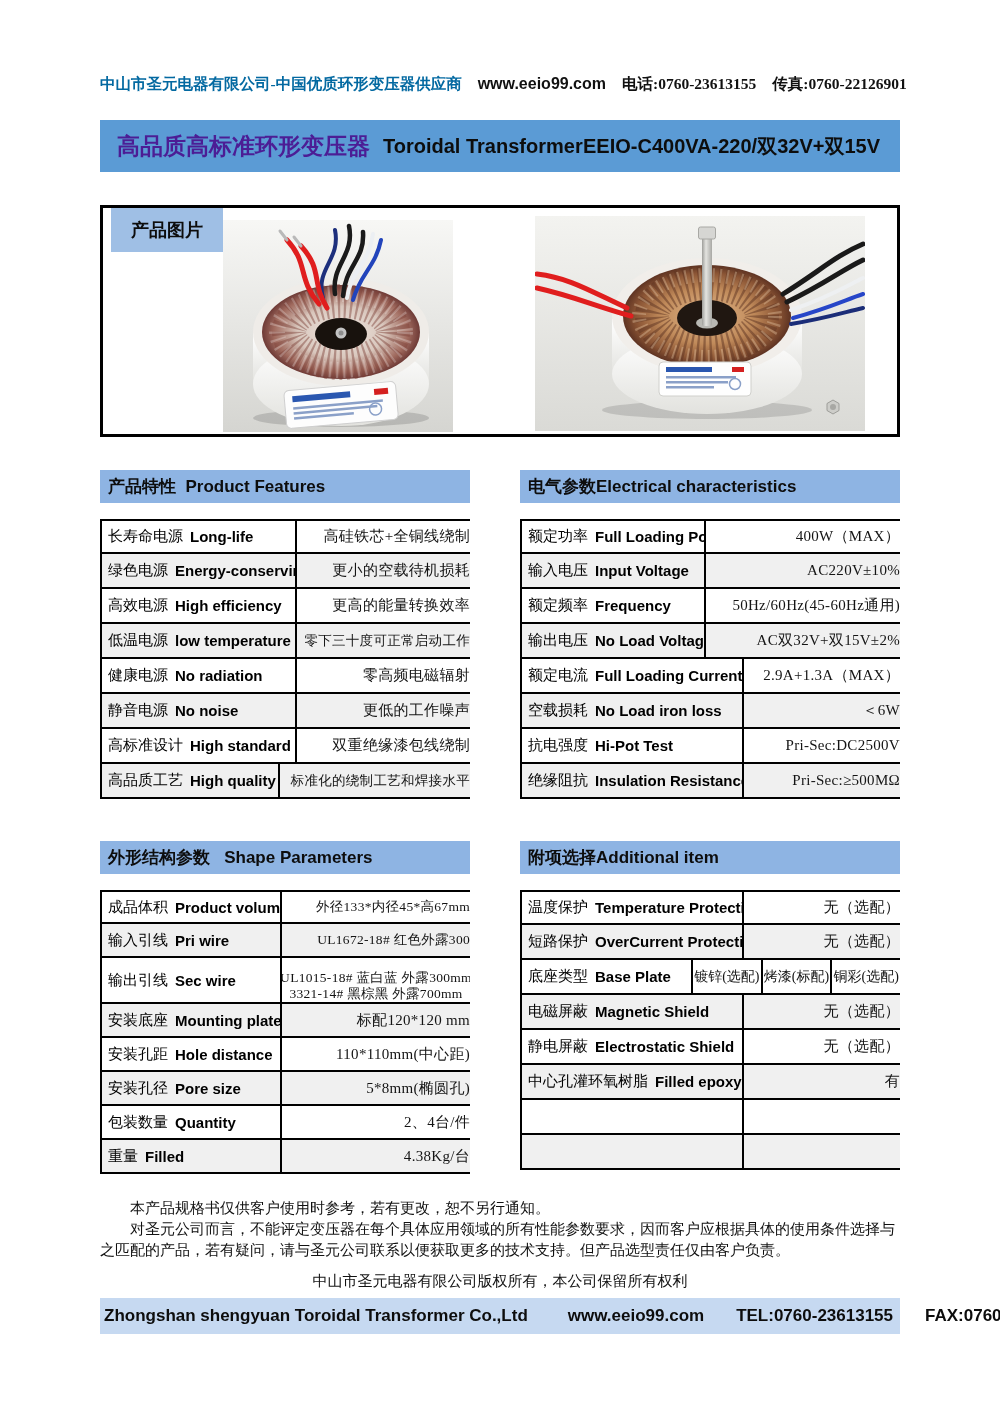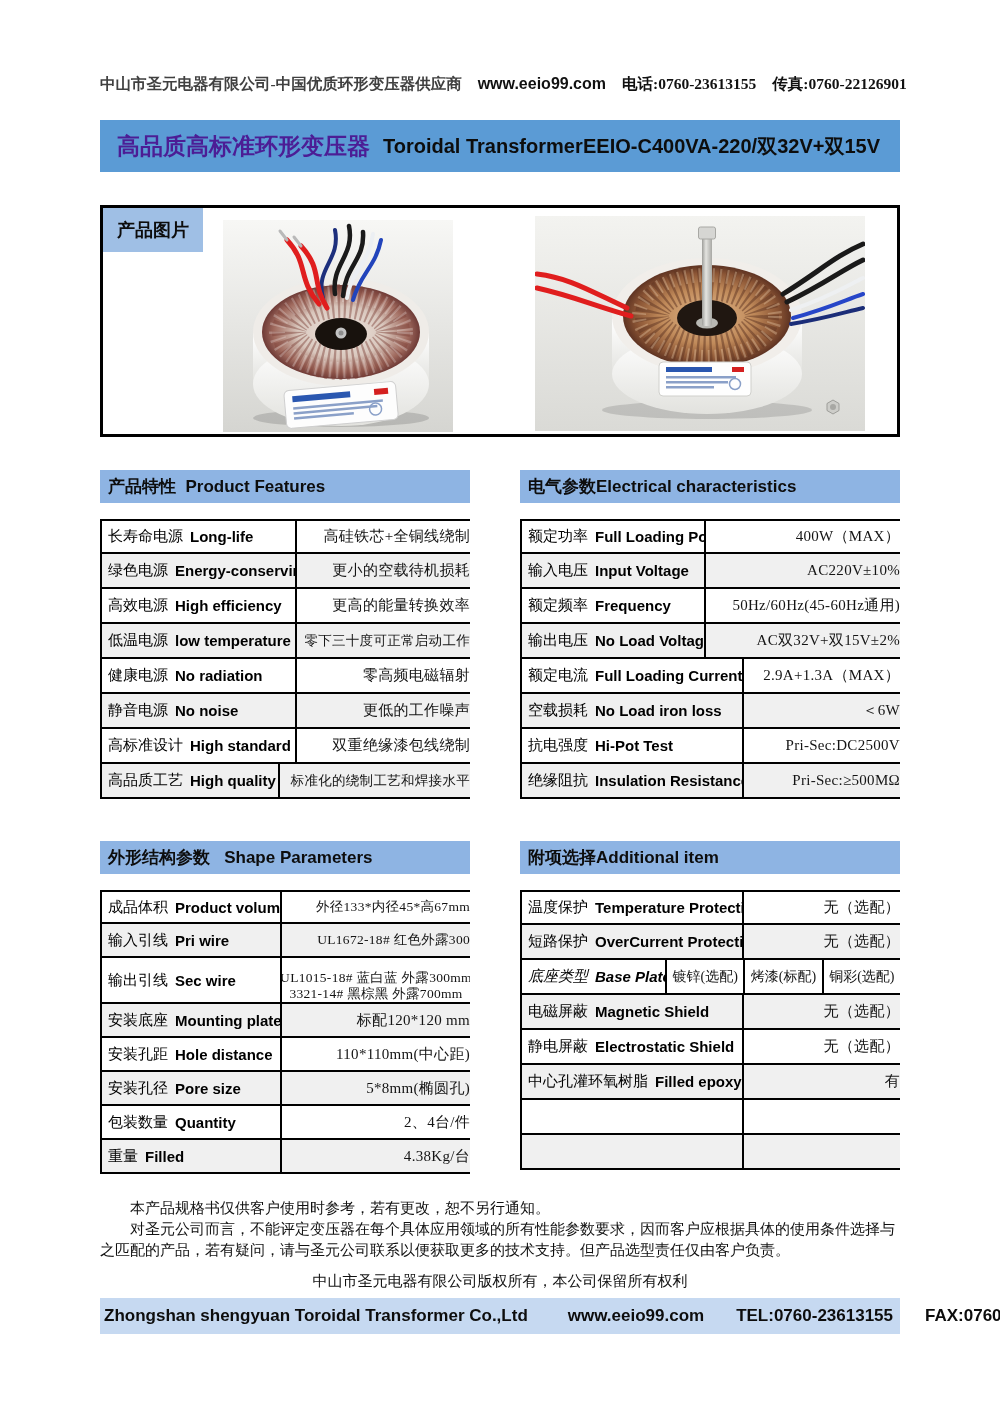--- a/index.html
+++ b/index.html
@@ -9,40 +9,40 @@
     overflow: hidden; margin: 0 auto;
     font-family: "Liberation Sans", "DejaVu Sans", sans-serif;
   }
 
   
   .topline {
     margin: 0 100px; padding-top: 74px;
     display: flex; align-items: baseline; gap: 16px;
     white-space: nowrap;
   }
-  .topline .co { font-family: "Liberation Serif", "DejaVu Serif", serif; font-weight: 700; font-size: 15.5px; color: #404040; }
+  .topline .co { font-family: "Liberation Serif", "DejaVu Serif", serif; font-weight: 700; font-size: 15.5px; color: #0369a1; }
   .topline .web { font-family: "Liberation Sans", sans-serif; font-weight: 700; font-size: 16px; color: #111; }
   .topline .tf { font-family: "Liberation Serif", "DejaVu Serif", serif; font-weight: 700; font-size: 15.5px; color: #111; }
 
   
   .banner {
     margin: 25px 100px 0; height: 52px; background: #5b9bd5;
     display: flex; align-items: center; padding: 0 20px 0 17px;
   }
   .banner .bcn { font-weight: 700; font-size: 23px; color: #4c1d95; }
   .banner .ben { font-weight: 700; font-size: 20px; color: #0d0d0d; margin-left: 13px; }
   .banner .bmodel { font-weight: 700; font-size: 20px; color: #0d0d0d; margin-left: auto; }
 
   
   .imgbox {
     margin: 33px 100px 0; height: 232px; border: 3px solid #000;
     position: relative; background: #fff;
   }
   .imgbox .plabel {
-    position: absolute; left: 0; top: 0; width: 100px; height: 44px;
+    position: absolute; left: 8px; top: 0; width: 112px; height: 44px;
     background: #9fbfe5; display: flex; align-items: center; justify-content: center;
     font-weight: 700; font-size: 18px; color: #0d0d0d;
   }
   .photo { position: absolute; display: block; }
   .photo.left  { left: 120px; top: 12px; }
   .photo.right { left: 432px; top: 8px; }
 
   
   .cols { margin: 0 100px; display: flex; gap: 50px; }
   .cols.first { margin-top: 33px; }
@@ -72,21 +72,21 @@
   .features .td.lbl { width: 195px; }
   .features .tr:last-child .td.lbl { width: 178px; }
   .electrical .td.lbl { width: 184px; }
   .electrical .tr:nth-child(n+5) .td.lbl { width: 222px; }
   .shape .tbl .tr { height: 34px; }
   .shape .td.lbl { width: 180px; }
   .shape .tr.tall { height: 46px; }
   .val2 { flex-direction: column; justify-content: center; line-height: 1.2; }
   .val2 .vt { font-size: 13.5px; display: block; }
   .additional .td.lbl { width: 222px; }
-  .additional .tr.baseplate .td.lbl { width: 145px; font-style: italic; }
+  .additional .tr.baseplate .td.lbl { width: 171px; }
   .additional .tr.baseplate .td.opt {
     flex: 1; justify-content: center; text-align: center;
     font-family: "Liberation Serif", "DejaVu Serif", serif; font-size: 14px; color: #141414;
     white-space: nowrap; overflow: hidden;
   }
   .additional .tr.baseplate .td.opt:not(:last-child) { border-right: 2px solid #000; }
 
   
   .notes { margin: 24px 100px 0; }
   .notes p {

